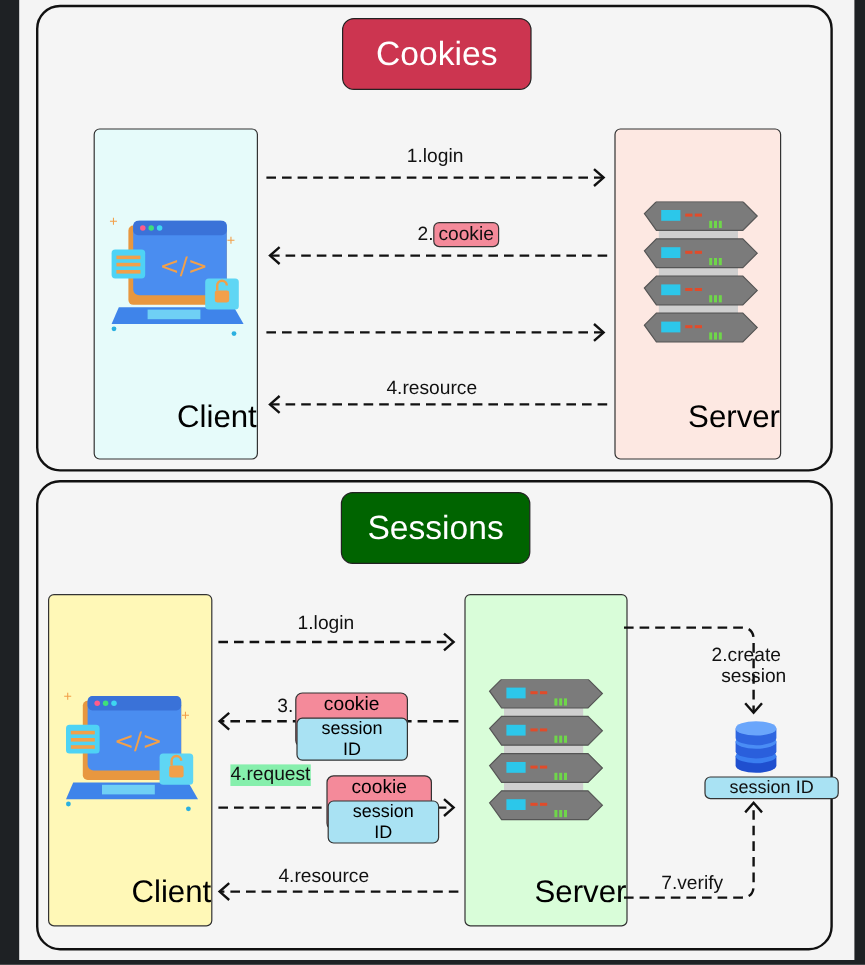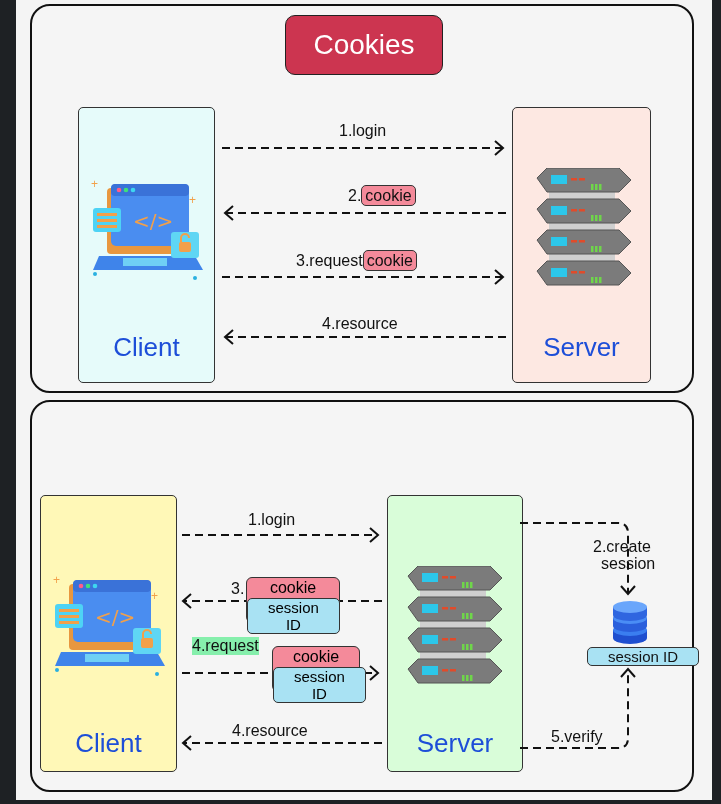--- a/index.html
+++ b/index.html
@@ -18,21 +18,21 @@
   }
   .title-badge {
     position: absolute; border: 1.5px solid #222; border-radius: 10px;
     color: #fff; font-size: 28px; display: flex; align-items: center; justify-content: center;
     box-sizing: border-box;
   }
   .node {
     position: absolute; border: 1.5px solid #333; border-radius: 5px; box-sizing: border-box;
   }
   .node-label {
-    position: absolute; left: 0; right: 0; text-align: center; font-size: 26px; color: #1d4ed8;
+    position: absolute; left: 0; right: 0; text-align: right; font-size: 26px; color: #000000;
   }
   .lbl { position: absolute; font-size: 16px; color: #111; white-space: nowrap; }
   .pill-red {
     display: inline-block; background: #f48a9a; border: 1.2px solid #333; border-radius: 5px;
     padding: 0 3px; line-height: 19px; font-size: 16px;
   }
   .stack-pill {
     position: absolute; background: #f48a9a; border: 1.2px solid #333; border-radius: 6px;
     box-sizing: border-box; text-align: center; font-size: 16px;
   }
@@ -117,29 +117,29 @@
         <path d="M201 324 L193 331 L201 338"></path>
       </g>
     </svg>
 
     <div class="lbl" style="left:307px; top:116px;">
       <span>1.login</span>
     </div>
     <div class="lbl" style="left:296px; top:179px;margin-left:20px;">
       <span>2.</span><span class="pill-red">cookie</span>
     </div>
-    <div class="lbl" style="left:264px; top:244px;">
-      <span>3.request</span><span class="pill-red">cookie</span>
-    </div>
     <div class="lbl" style="left:290px; top:309px;">
       <span>4.resource</span>
     </div>
   </div>
 
   <div class="panel" style="left:14px; top:400px; width:664px; height:392px;">
+    <div class="title-badge" style="left:252px; top:8px; width:158px; height:60px; background:#006400;">
+      <span>Sessions</span>
+    </div>
 
     <div class="node" style="left:8px; top:93px; width:137px; height:277px; background:#fff8b7;">
       <svg width="120" height="110" viewBox="0 0 120 110" style="position:absolute; left:6px; top:74px;">
         <rect x="22" y="14" width="82" height="66" rx="4" fill="#e8973f"></rect>
         <rect x="26" y="10" width="78" height="62" rx="5" fill="#4a8df0"></rect>
         <rect x="26" y="10" width="78" height="12" rx="4" fill="#3a72d8"></rect>
         <circle cx="34" cy="16" r="2.3" fill="#ff5c8a"></circle>
         <circle cx="41" cy="16" r="2.3" fill="#3ee07a"></circle>
         <circle cx="48" cy="16" r="2.3" fill="#3ed6f0"></circle>
         <text x="48" y="54" font-size="20" fill="#f2a04a" font-family="DejaVu Sans, sans-serif">&lt;/&gt;</text>
@@ -233,17 +233,17 @@
     <div class="lbl" style="left:160px; top:235px; background:#86efac;">4.request</div>
     <div class="stack-pill" style="left:240px; top:244px; width:88px; height:46px;">
       <div style="line-height:20px;">cookie</div>
       <span class="pill-blue">session ID</span>
     </div>
 
     <div class="lbl" style="left:200px; top:320px;">
       <span>4.resource</span>
     </div>
     <div class="lbl" style="left:519px; top:326px;">
-      <span>5.verify</span>
+      <span>7.verify</span>
     </div>
   </div>
 
 </div>
 
 </body></html>

